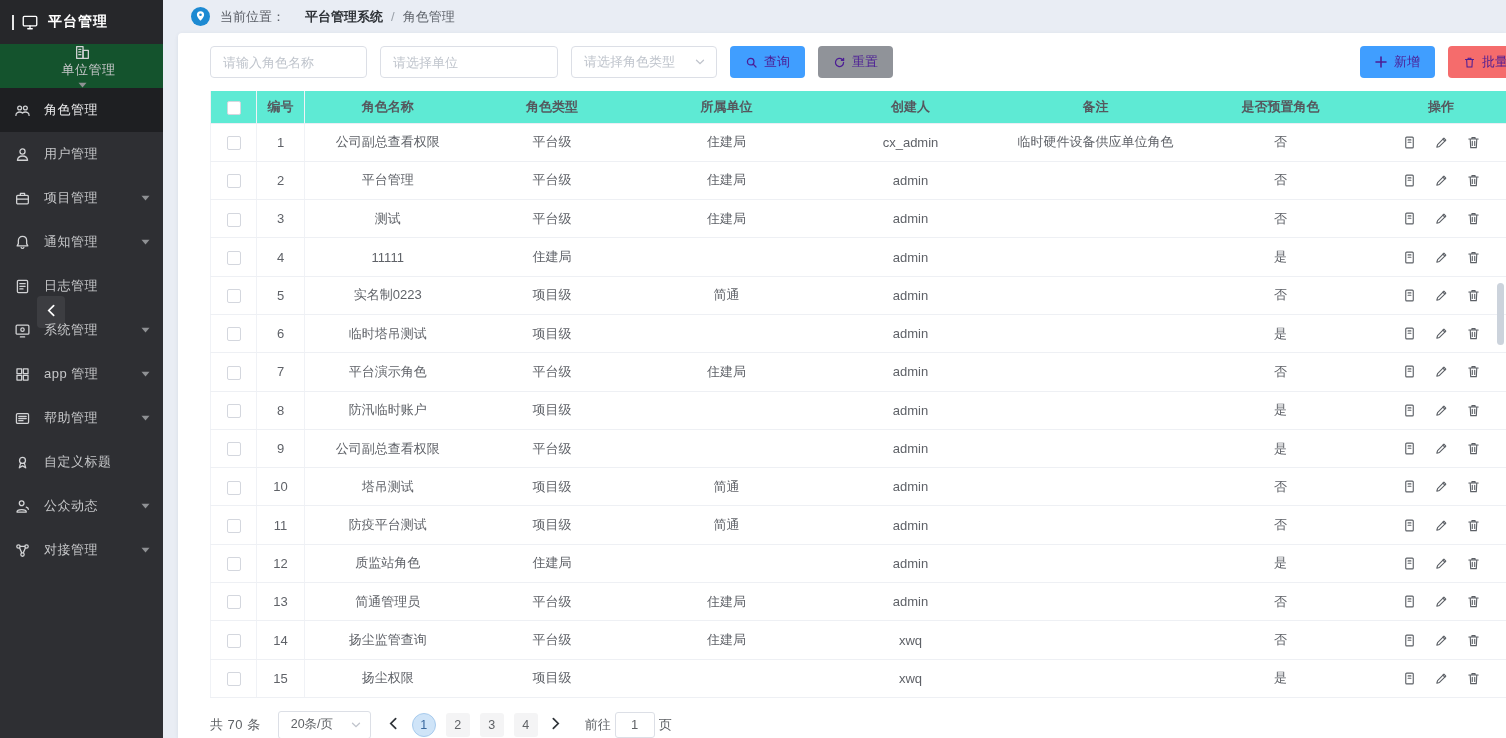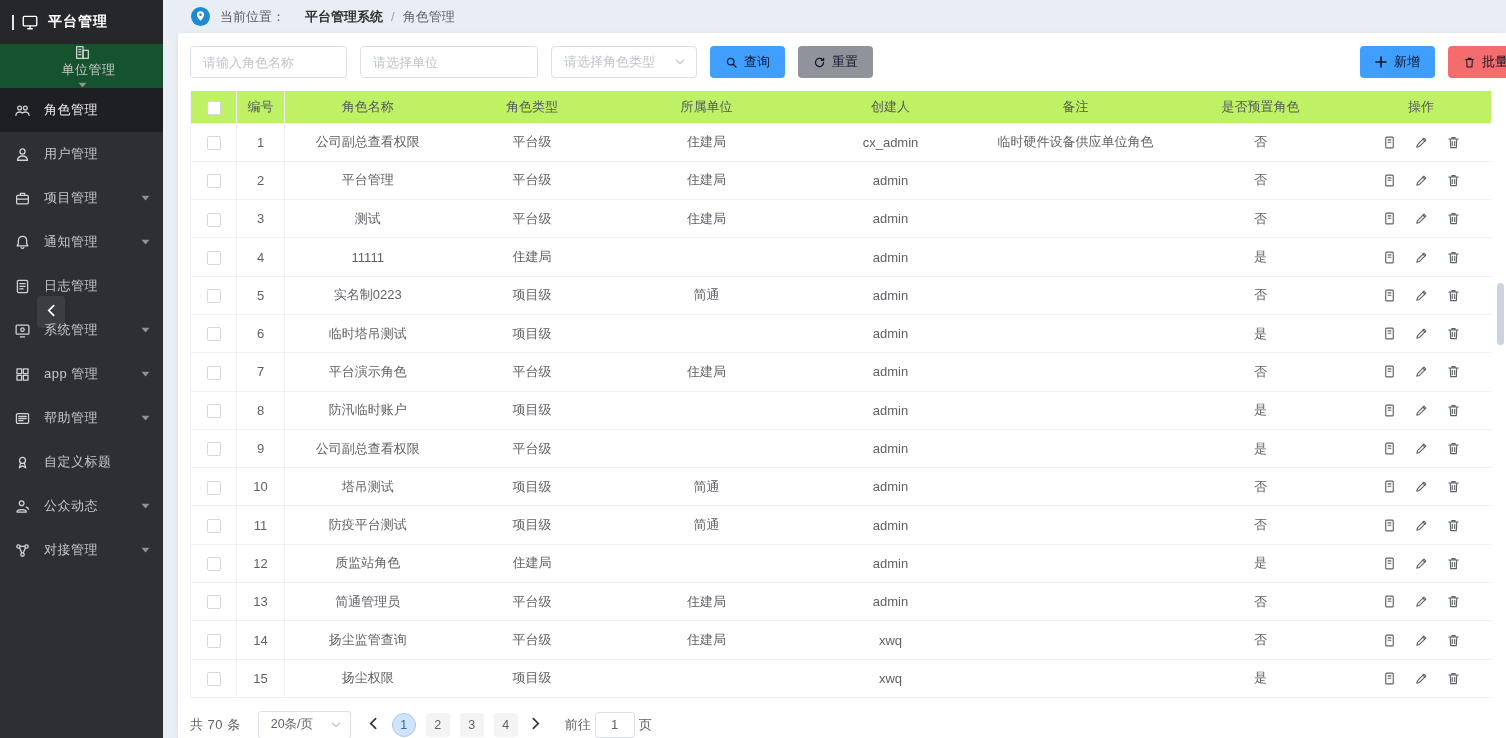--- a/index.html
+++ b/index.html
@@ -27,43 +27,43 @@
 
   
   .main { flex:1; height:100%; display:flex; flex-direction:column; padding-left:15px; overflow:hidden; }
   .breadcrumb { height:33px; display:flex; align-items:center; font-size:13px; color:#5a5e66; padding-left:13px; }
   .breadcrumb .bc-icon { width:19px; height:19px; display:inline-flex; margin-right:10px; }
   .breadcrumb .root { font-weight:bold; color:#2f3338; margin-left:20px; }
   .breadcrumb .sep { color:#9aa0a8; margin:0 8px; }
   .breadcrumb .cur { color:#5f646b; }
 
   .card { flex:1; background:#fff; border-radius:4px 0 0 0; box-shadow:0 1px 4px rgba(30,50,90,0.08);
-          padding:13px 0 0 12px; position:relative; overflow:hidden; }
+          padding:13px 0 0 32px; position:relative; overflow:hidden; }
 
   
   .filter-row { display:flex; align-items:center; gap:13px; height:32px; margin-bottom:13px; width:calc(100% + 43px); }
   .text-input { height:32px; border:1px solid #dcdfe6; border-radius:4px; padding:0 12px; font-size:13px;
                 color:#606266; outline:none; font-family:inherit; background:#fff; }
   .text-input::placeholder { color:#bfc4cc; }
   .w1 { width:157px; } .w2 { width:178px; }
   .select-box { width:146px; height:32px; border:1px solid #dcdfe6; border-radius:4px; display:flex;
                 align-items:center; justify-content:space-between; padding:0 10px 0 12px; font-size:13px;
                 color:#bfc4cc; background:#fff; cursor:pointer; }
   .sel-arrow { display:inline-flex; color:#c0c4cc; }
-  .btn { height:32px; border:none; border-radius:4px; font-size:13px; color:#0f172a; display:inline-flex;
+  .btn { height:32px; border:none; border-radius:4px; font-size:13px; color:#4c1d95; display:inline-flex;
          align-items:center; gap:6px; padding:0 15px; cursor:pointer; font-family:inherit; white-space:nowrap; }
   .btn .b-icon { display:inline-flex; width:13px; height:13px; }
   .btn-primary { background:#409eff; }
   .btn-info { background:#909399; }
   .btn-danger { background:#f56c6c; }
   .spacer { flex:1; }
 
   
   table { border-collapse:collapse; table-layout:fixed; width:1300px; border-left:1px solid #f0f2f6; }
-  th { background:#bef264; font-size:13px; color:#55585e; font-weight:normal; height:32px;
+  th { background:#5eead4; font-size:13px; color:#55585e; font-weight:bold; height:32px;
        border-bottom:1px solid #ebeef5; text-align:center; white-space:nowrap; overflow:hidden; }
   td { height:38.3px; font-size:13px; color:#5f6268; text-align:center; border-bottom:1px solid #eef0f4;
        overflow:hidden; white-space:nowrap; }
   .vline { border-right:1px solid #f0f2f6; }
   .checkbox { width:14px; height:14px; border:1px solid #d4d7de; border-radius:2px; display:inline-block;
               background:#fff; vertical-align:middle; cursor:pointer; }
   .act-icons { display:flex; justify-content:center; align-items:center; gap:17px; color:#5c6066; }
   .act-btn { width:15px; height:15px; display:inline-flex; cursor:pointer; }
   .act-btn svg { width:100%; height:100%; }
 

